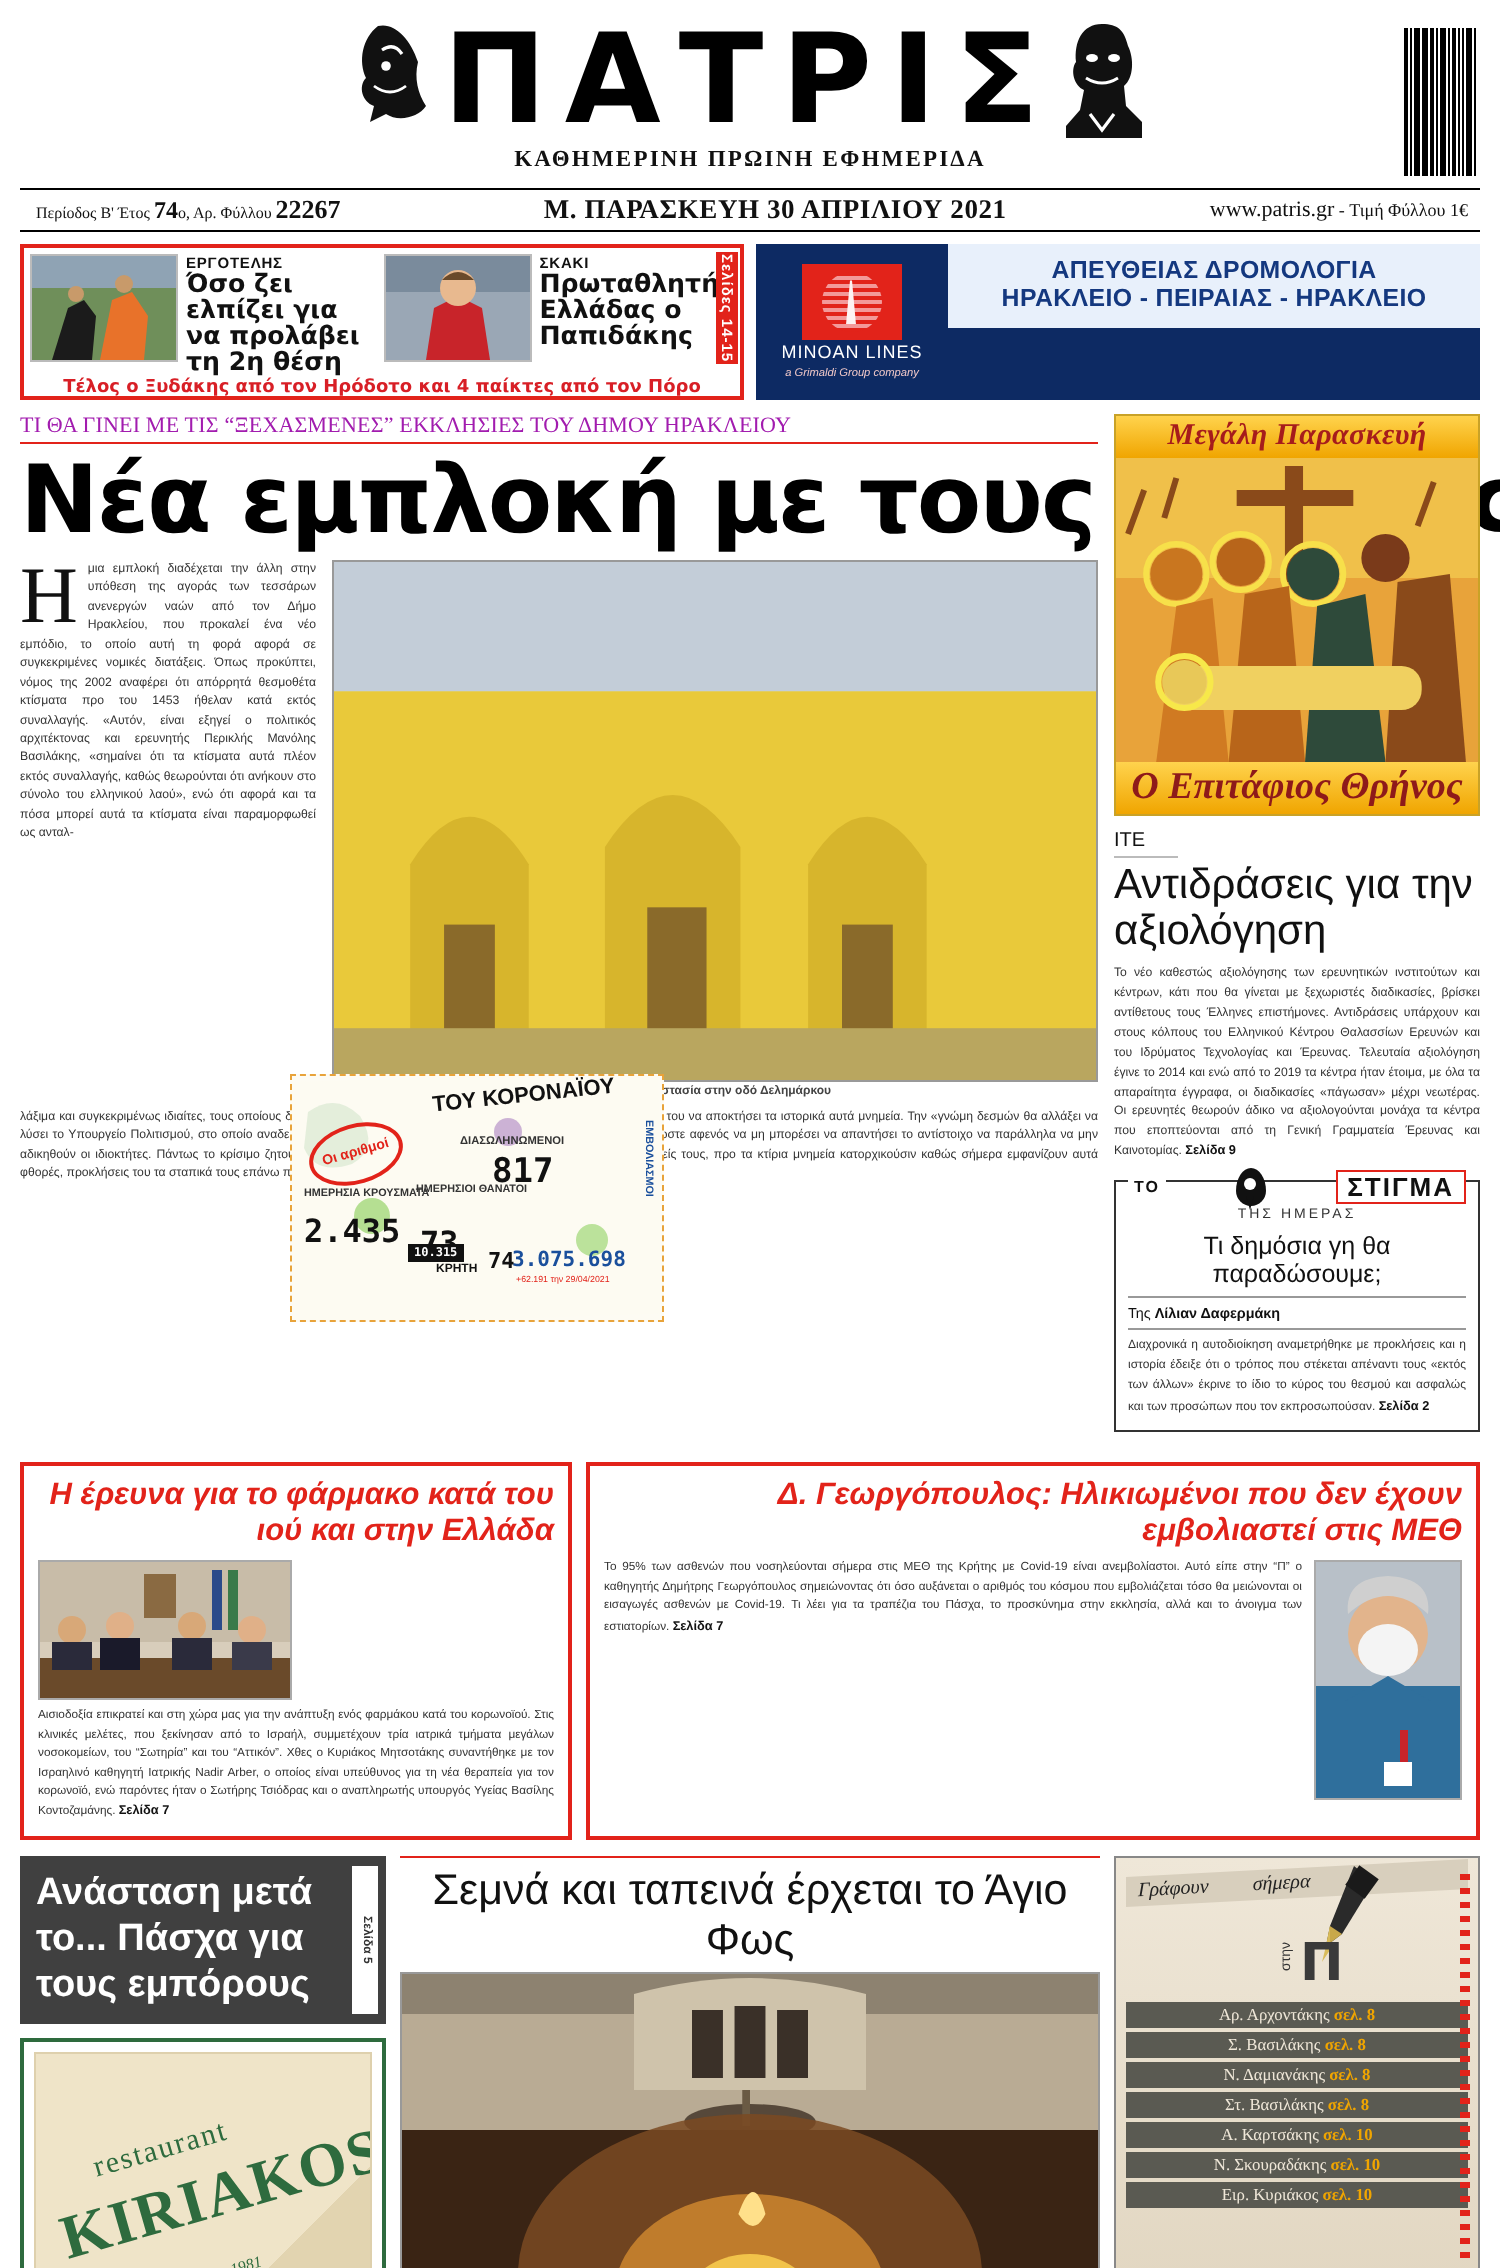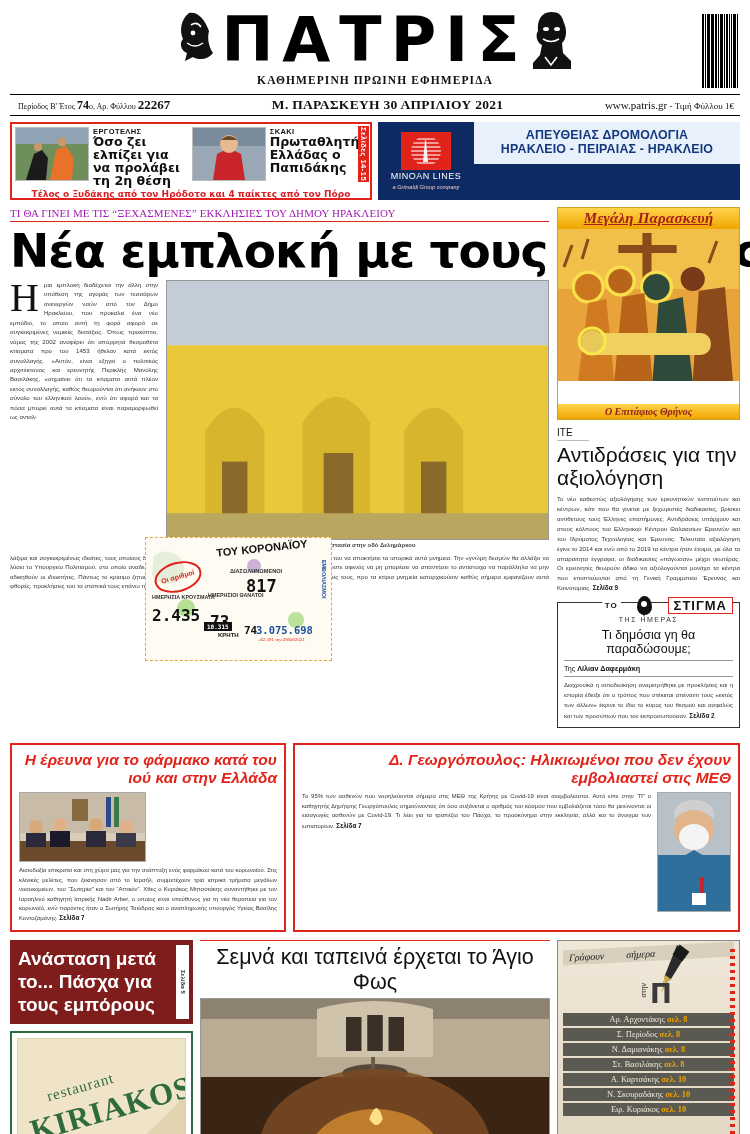--- a/index.html
+++ b/index.html
@@ -106,27 +106,27 @@
     background:linear-gradient(#cfd8e4 0 26%,#f3e37a 26% 100%);}
   .lp-cap{font-size:6px;text-align:center;color:#444;margin-top:2px;line-height:1.3;font-weight:bold;}
   .pg-ref{font-weight:bold;font-size:6.4px;color:#111;}
 
   
   .rail{flex:0 0 183px;}
   .easter-card{border:1px solid #c9a227;position:relative;}
   .easter-title{
     background:linear-gradient(#ffd34d,#f0a500);color:#a61c1c;text-align:center;
     font-family:"Liberation Serif",serif;font-style:italic;font-weight:bold;font-size:15px;
-    padding:2px 0;letter-spacing:.2px;text-decoration:underline;
+    padding:2px 0;letter-spacing:.2px;
   }
   .icon-img{height:152px;background:
      radial-gradient(circle at 50% 42%,#ffd95e 0 32%,#e8a33a 32% 62%,#c9761f 62% 100%);position:relative;overflow:hidden;}
   .easter-foot{
     background:linear-gradient(#ffd34d,#f0a500);color:#8e1a1a;text-align:center;
-    font-family:"Liberation Serif",serif;font-style:italic;font-weight:bold;font-size:10px;padding:2px 0;margin-top:23px;
+    font-family:"Liberation Serif",serif;font-style:italic;font-weight:bold;font-size:19px;padding:2px 0;
   }
   .ite-kicker{font-size:10px;color:#111;margin:7px 0 1px 0;border-bottom:1px solid #bbb;padding-bottom:2px;width:32px;}
   .ite-head{font-size:21px;line-height:1.08;color:#111;margin:3px 0 5px 0;}
   .ite-body{font-size:6.1px;line-height:1.62;text-align:justify;color:#333;}
 
   
   .mid-row{display:flex;gap:7px;margin-top:8px;}
   .red-panel{border:2.4px solid #e2231a;padding:6px 7px;box-sizing:border-box;position:relative;}
   .rp-a{flex:0 0 276px;}
   .rp-b{flex:1;}
@@ -140,21 +140,21 @@
   .photo-doctor{width:72px;height:118px;background:linear-gradient(#c8cdd2 0 40%,#1f6f9c 40% 100%);}
   .rp-text{font-size:5.9px;line-height:1.6;text-align:justify;color:#333;flex:1;}
   .covid-graphic{
     width:150px;height:122px;border:1px dashed #e8a33a;background:#fdfbf3;position:relative;overflow:hidden;
   }
 
   
   .bottom-row{display:flex;gap:7px;margin-top:8px;}
   .col-left{flex:0 0 183px;}
   .blue-head{
-    background:#7f1d1d;color:#fff;font-weight:bold;font-size:19px;line-height:1.22;padding:7px 8px;
+    background:#404040;color:#fff;font-weight:bold;font-size:19px;line-height:1.22;padding:7px 8px;
     display:flex;align-items:flex-start;position:relative;box-sizing:border-box;min-height:84px;
   }
   .blue-head .pgtag{
     position:absolute;right:4px;top:5px;bottom:5px;width:13px;background:#fff;color:#333;
     font-size:6px;font-weight:bold;display:flex;align-items:center;justify-content:center;
     writing-mode:vertical-rl;
   }
   .resto-ad{border:2px solid #2e6b3e;margin-top:7px;background:#fff;padding:5px;box-sizing:border-box;}
   .resto-card{height:152px;background:linear-gradient(135deg,#efe4c8 0 70%,#e2d4b0 70% 100%);position:relative;overflow:hidden;border:1px solid #ded0ad;}
   .resto-word1{position:absolute;left:28px;top:40px;transform:rotate(-16deg);font-family:"Liberation Serif",serif;
@@ -164,21 +164,21 @@
   .resto-since{position:absolute;left:78px;top:104px;transform:rotate(-16deg);font-family:"Liberation Serif",serif;
     font-size:8px;color:#2e6b3e;font-style:italic;}
 
   .col-mid{flex:1;min-width:0;}
   .mid-head{font-size:21.5px;color:#111;text-align:center;padding-bottom:3px;border-top:1.6px solid #e2231a;padding-top:4px;}
   .fire-photo{height:250px;border:1px solid #999;overflow:hidden;position:relative;
     background:radial-gradient(circle at 50% 55%,#e8a43c 0 12%,#7a4a22 12% 45%,#3a2414 45% 100%);}
 
   .col-right{flex:0 0 183px;}
   .stigma-box{border:1px solid #333;padding:6px;box-sizing:border-box;position:relative;margin-bottom:7px;}
-  .stigma-top{display:flex;align-items:center;justify-content:flex-end;gap:16px;margin-top:-13px;}
+  .stigma-top{display:flex;align-items:center;justify-content:space-between;gap:16px;margin-top:-13px;}
   .stigma-top .to{font-size:8px;font-weight:bold;letter-spacing:1px;background:#fff;padding:0 3px;}
   .pin{width:15px;height:19px;background:#111;border-radius:50% 50% 50% 50%/60% 60% 40% 40%;position:relative;}
   .pin:after{content:"";position:absolute;left:4.5px;top:5px;width:6px;height:6px;border-radius:50%;background:#fff;}
   .pin:before{content:"";position:absolute;left:5.5px;top:14px;border-left:2px solid transparent;border-right:2px solid transparent;border-top:7px solid #111;}
   .stigma-word{border:1.6px solid #e2231a;color:#111;font-weight:bold;font-size:13px;letter-spacing:1px;padding:0 5px;background:#fff;}
   .stigma-sub{text-align:center;font-size:7px;letter-spacing:1.5px;color:#333;margin-top:1px;}
   .stigma-q{font-size:12.5px;color:#111;text-align:center;margin:5px 0 3px 0;border-bottom:1px solid #999;padding-bottom:4px;}
   .stigma-by{font-size:7.2px;color:#111;margin:3px 0 4px 0;border-bottom:1px solid #999;padding-bottom:3px;}
   .stigma-by b{font-weight:bold;}
   .stigma-body{font-size:6px;line-height:1.62;text-align:justify;color:#333;}
@@ -555,21 +555,21 @@
           </svg>
         </div>
         <span class="stin">στην</span>
         <span class="pi-letter">Π</span>
         <div class="auth-list">
           <div class="auth-item">
             <span>Αρ. Αρχοντάκης</span>
             <span class="pg">σελ. 8</span>
           </div>
           <div class="auth-item">
-            <span>Σ. Περίοδος</span>
+            <span>Σ. Βασιλάκης</span>
             <span class="pg">σελ. 8</span>
           </div>
           <div class="auth-item">
             <span>Ν. Δαμιανάκης</span>
             <span class="pg">σελ. 8</span>
           </div>
           <div class="auth-item">
             <span>Στ. Βασιλάκης</span>
             <span class="pg">σελ. 8</span>
           </div>

